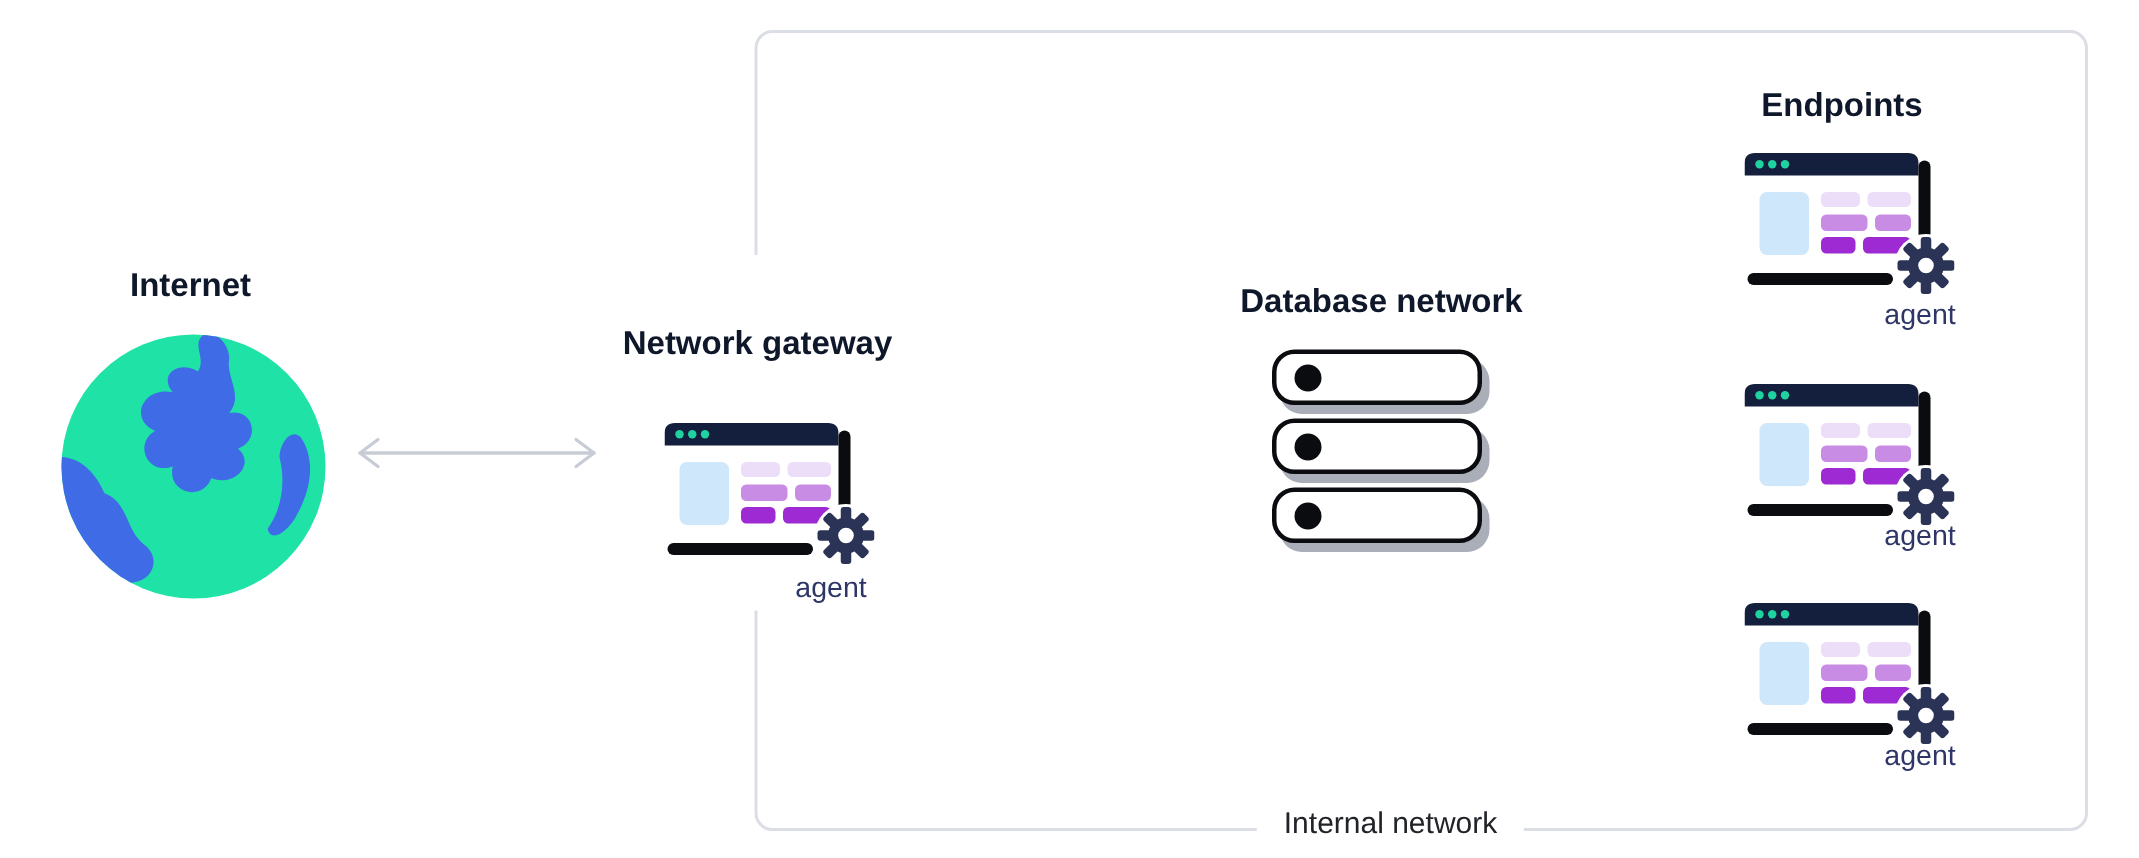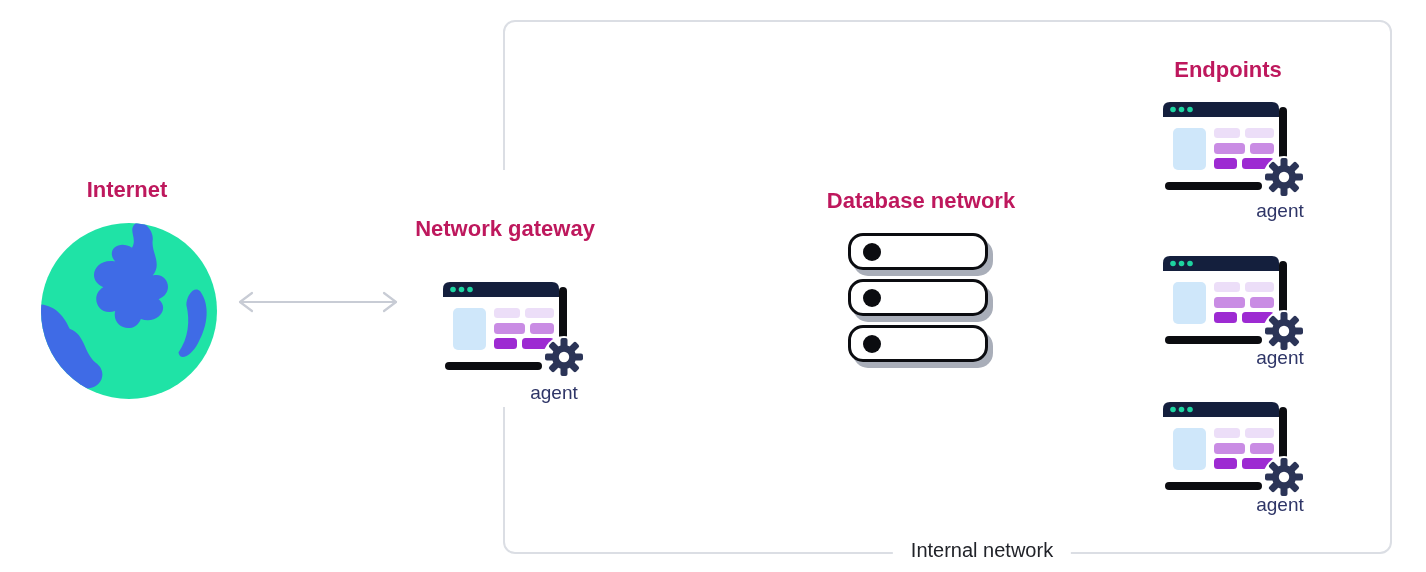--- a/index.html
+++ b/index.html
@@ -2,32 +2,32 @@
 <html><head>
 <meta charset="utf-8">
 <style>
   html,body{margin:0;padding:0;background:#fff;}
   .canvas{
     position:relative;width:1426px;height:572px;background:#fff;overflow:hidden;
     font-family:"Liberation Sans", sans-serif;color:#15171c;
   }
   .heading{
     position:absolute;transform:translateX(-50%);
-    font-size:22px;font-weight:700;color:#be185d;white-space:nowrap;
+    font-size:22px;font-weight:700;color:#0f172a;white-space:nowrap;
   }
   .agent-label{
     position:absolute;transform:translateX(-50%);
     font-size:19px;font-weight:400;color:#2e3567;white-space:nowrap;
   }
   .boundary{
     position:absolute;left:503px;top:20px;width:885px;height:530px;
     border:2px solid #dbdee4;border-radius:12px;background:transparent;
   }
   .boundary-label{
-    position:absolute;left:982px;top:550px;transform:translate(-50%,-50%);
+    position:absolute;left:927px;top:550px;transform:translate(-50%,-50%);
     background:#fff;padding:0 18px;font-size:20px;font-weight:400;color:#212329;
     white-space:nowrap;
   }
   .gw-group{
     position:absolute;left:398px;top:170px;width:214px;height:237px;background:#fff;
   }
   .browser{position:absolute;width:140px;height:98px;overflow:visible;}
   .globe{position:absolute;left:40px;top:222px;width:178px;height:178px;}
   .arrow{position:absolute;left:230px;top:290px;width:176px;height:24px;}
   .server{

